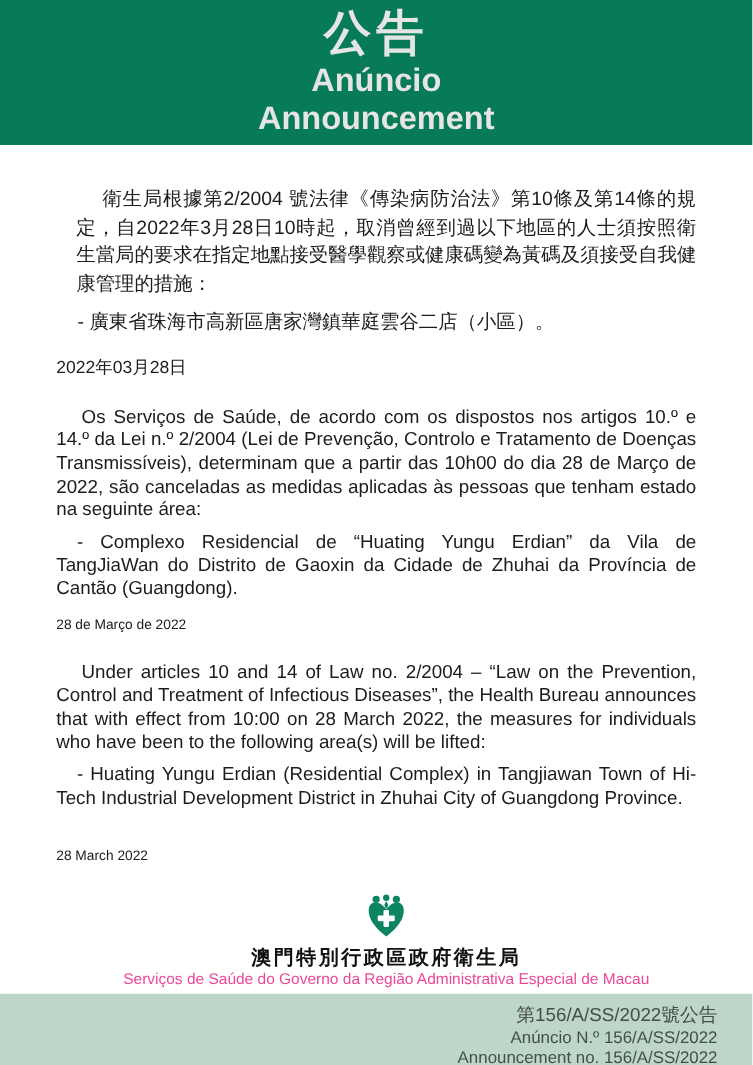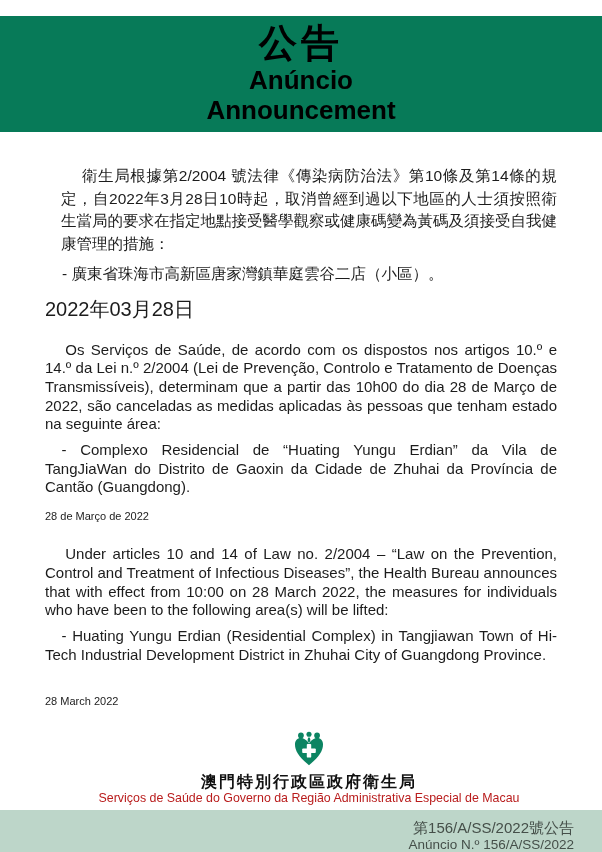--- a/index.html
+++ b/index.html
@@ -11,27 +11,26 @@
     overflow: hidden;
   }
   .page {
     width: 602px; height: 852px;
     display: flex; flex-direction: column;
     box-sizing: border-box;
   }
   
   .header {
     background: #077a58;
-    color: #000000;
+    color: #e5e5e5;
     text-align: center;
     height: 116px;
     box-sizing: border-box;
     padding-top: 5px;
     flex: 0 0 auto;
-    margin-top: 16px;
   }
   .header .title-zh {
     font-size: 38px; font-weight: bold; line-height: 44px;
     letter-spacing: 4px; margin: 0;
   }
   .header .title-latin {
     font-size: 26px; font-weight: bold; line-height: 30px; margin: 0;
   }
   
   .content {
@@ -42,21 +41,21 @@
   .para-zh {
     font-size: 15.5px; line-height: 22.5px;
     text-align: justify; text-indent: 1.35em;
     margin: 0 0 8px 16px;
   }
   .list-zh {
     font-size: 15.5px; line-height: 22.5px;
     text-indent: 1.1em; margin: 0 0 12px 0;
   }
   .date-zh {
-    font-size: 20px; line-height: 22px; margin: 0 0 21px 0;
+    font-size: 14px; line-height: 22px; margin: 0 0 21px 0;
   }
   .para-latin {
     font-size: 15px; line-height: 18.7px;
     text-align: justify; text-indent: 1.35em;
     margin: 0 0 7px 0;
   }
   .list-latin {
     font-size: 15px; line-height: 18.7px;
     text-align: justify; text-indent: 1.1em;
     margin: 0 0 10px 0;
@@ -72,21 +71,21 @@
     text-align: center;
     padding-bottom: 3px;
     padding-left: 16px;
   }
   .agency .logo { display: inline-block; }
   .agency-name-zh {
     font-size: 16px; font-weight: bold; letter-spacing: 2px;
     line-height: 18px; margin: 1px 0 0 0; color: #111;
   }
   .agency-name-pt {
-    font-size: 12.4px; line-height: 14px; margin: 0 0 2px 0; color: #b91c1c;
+    font-size: 12.4px; line-height: 14px; margin: 0 0 2px 0; color: #ec4899;
   }
   
   .footer {
     flex: 0 0 auto;
     height: 60px;
     background: #bdd6c9;
     box-sizing: border-box;
     text-align: right;
     padding: 8px 28px 0 0;
     color: #454f49;

